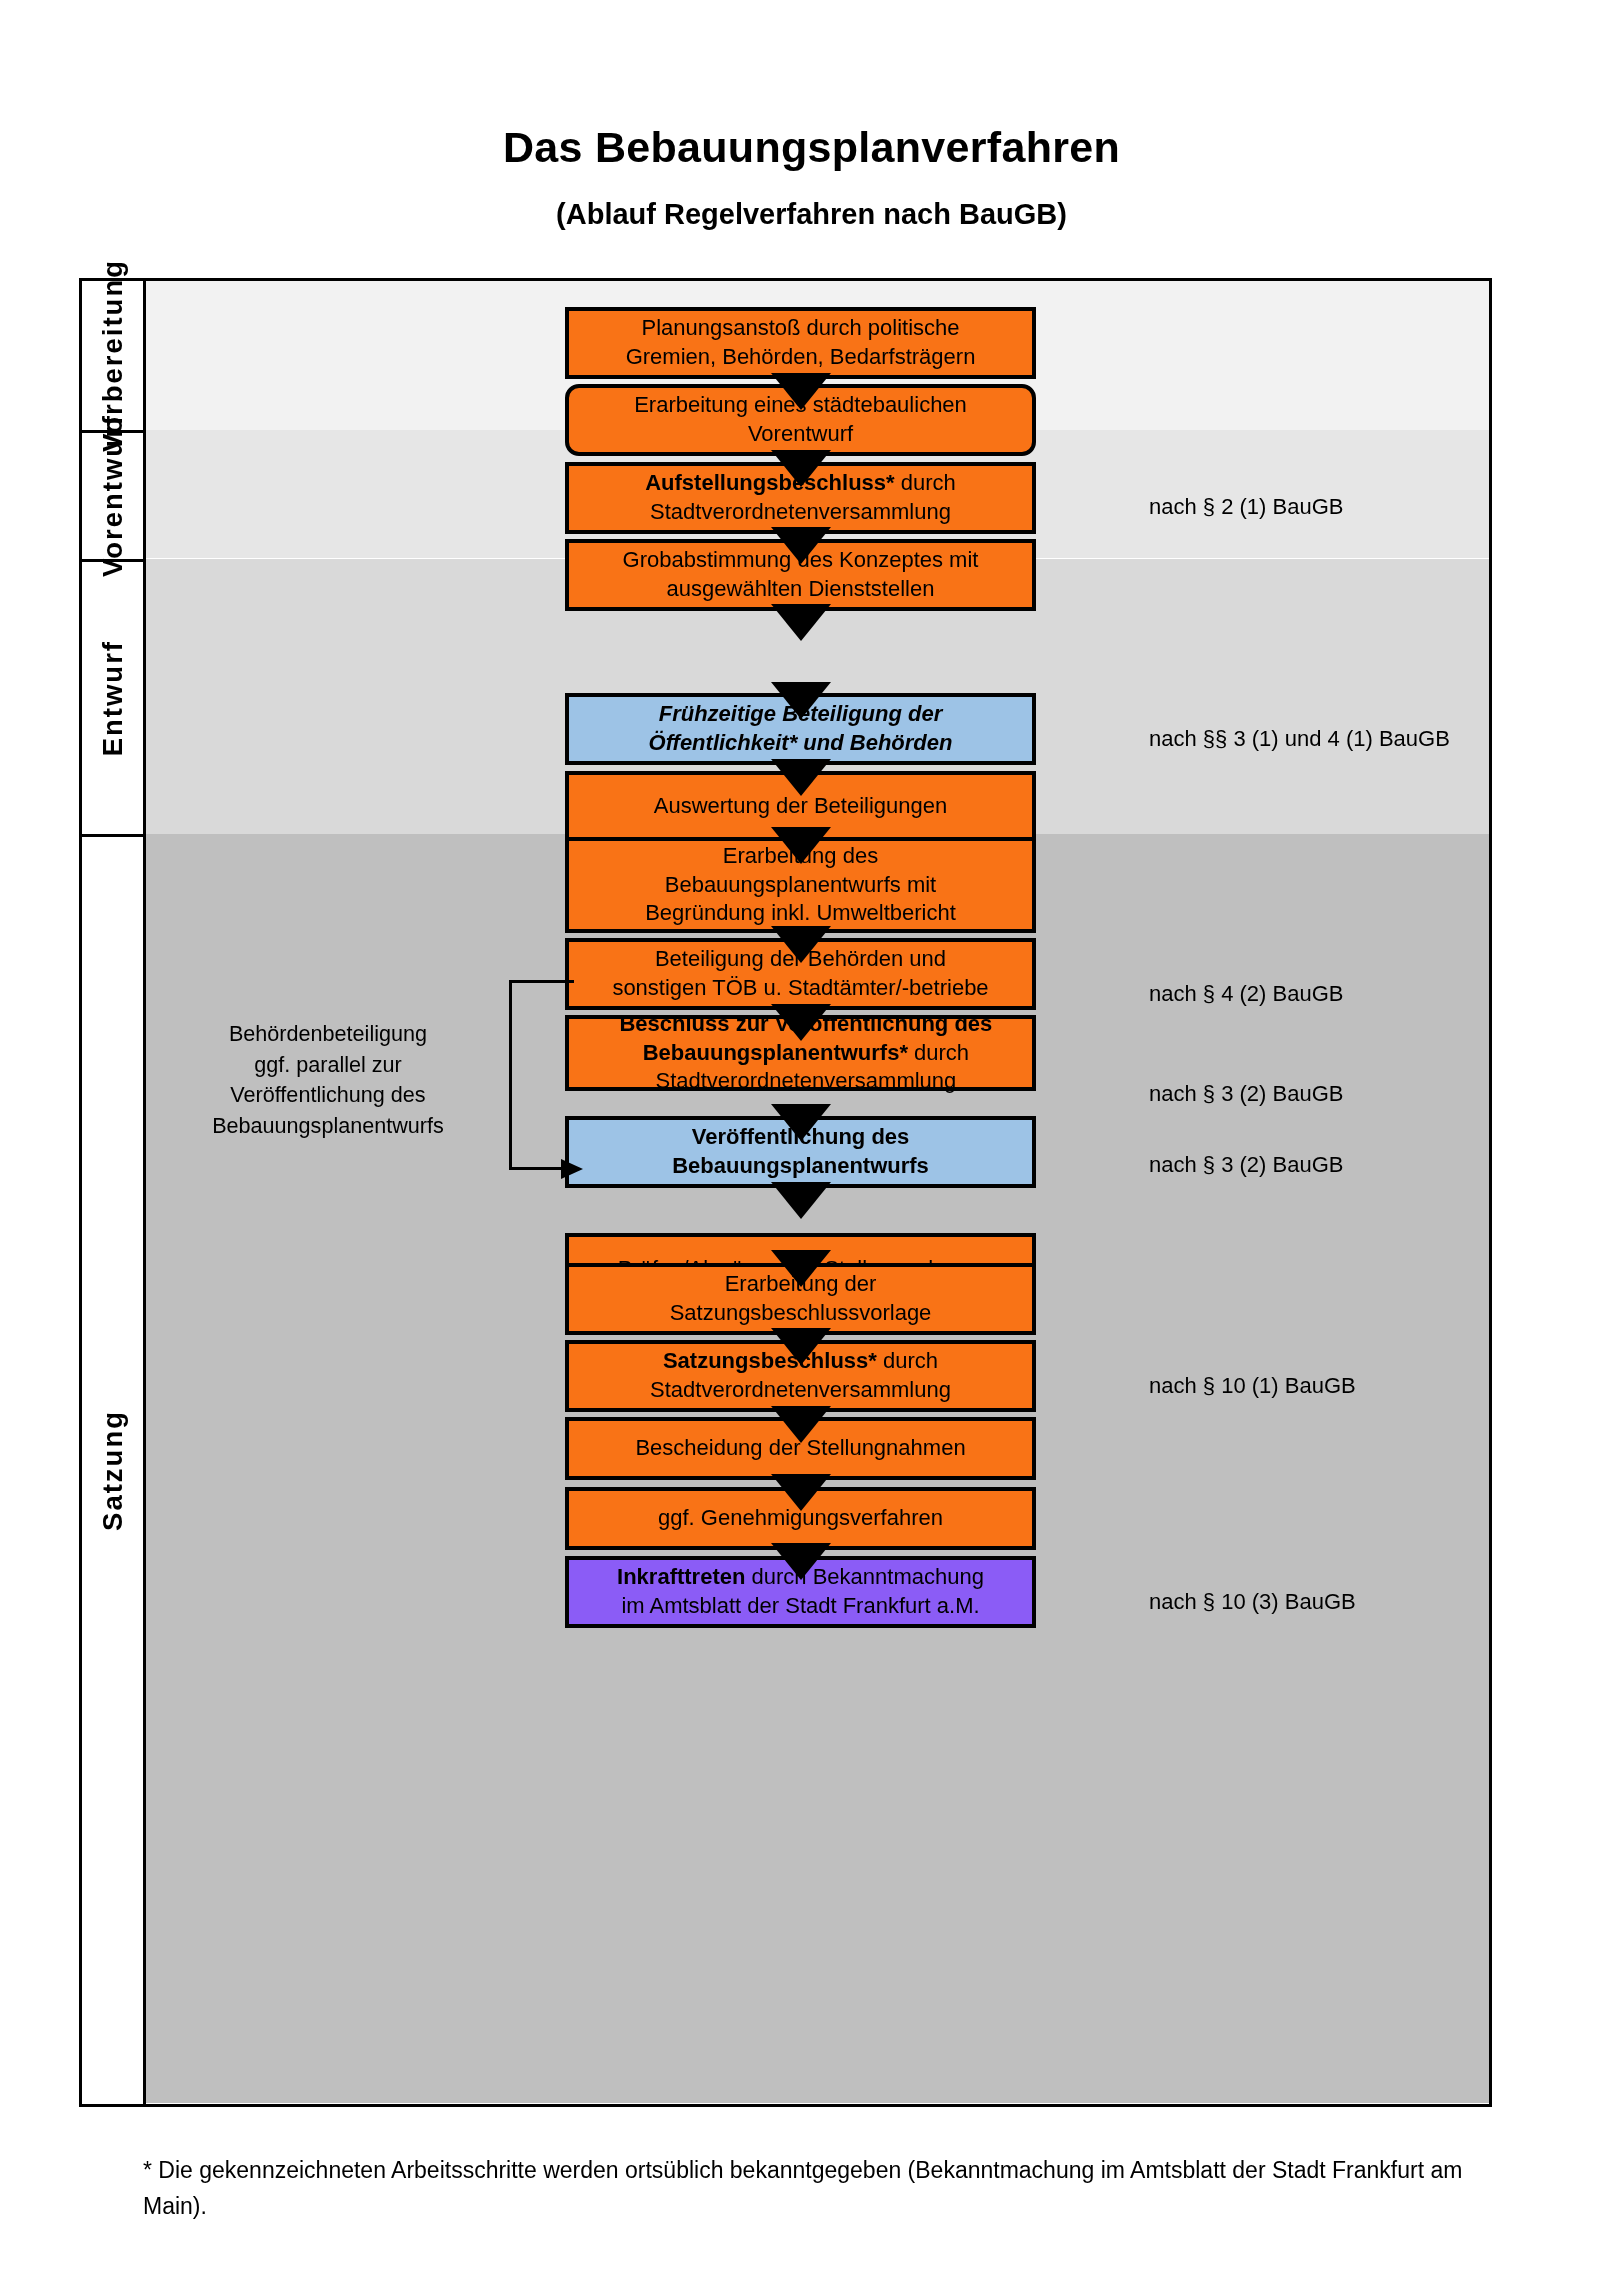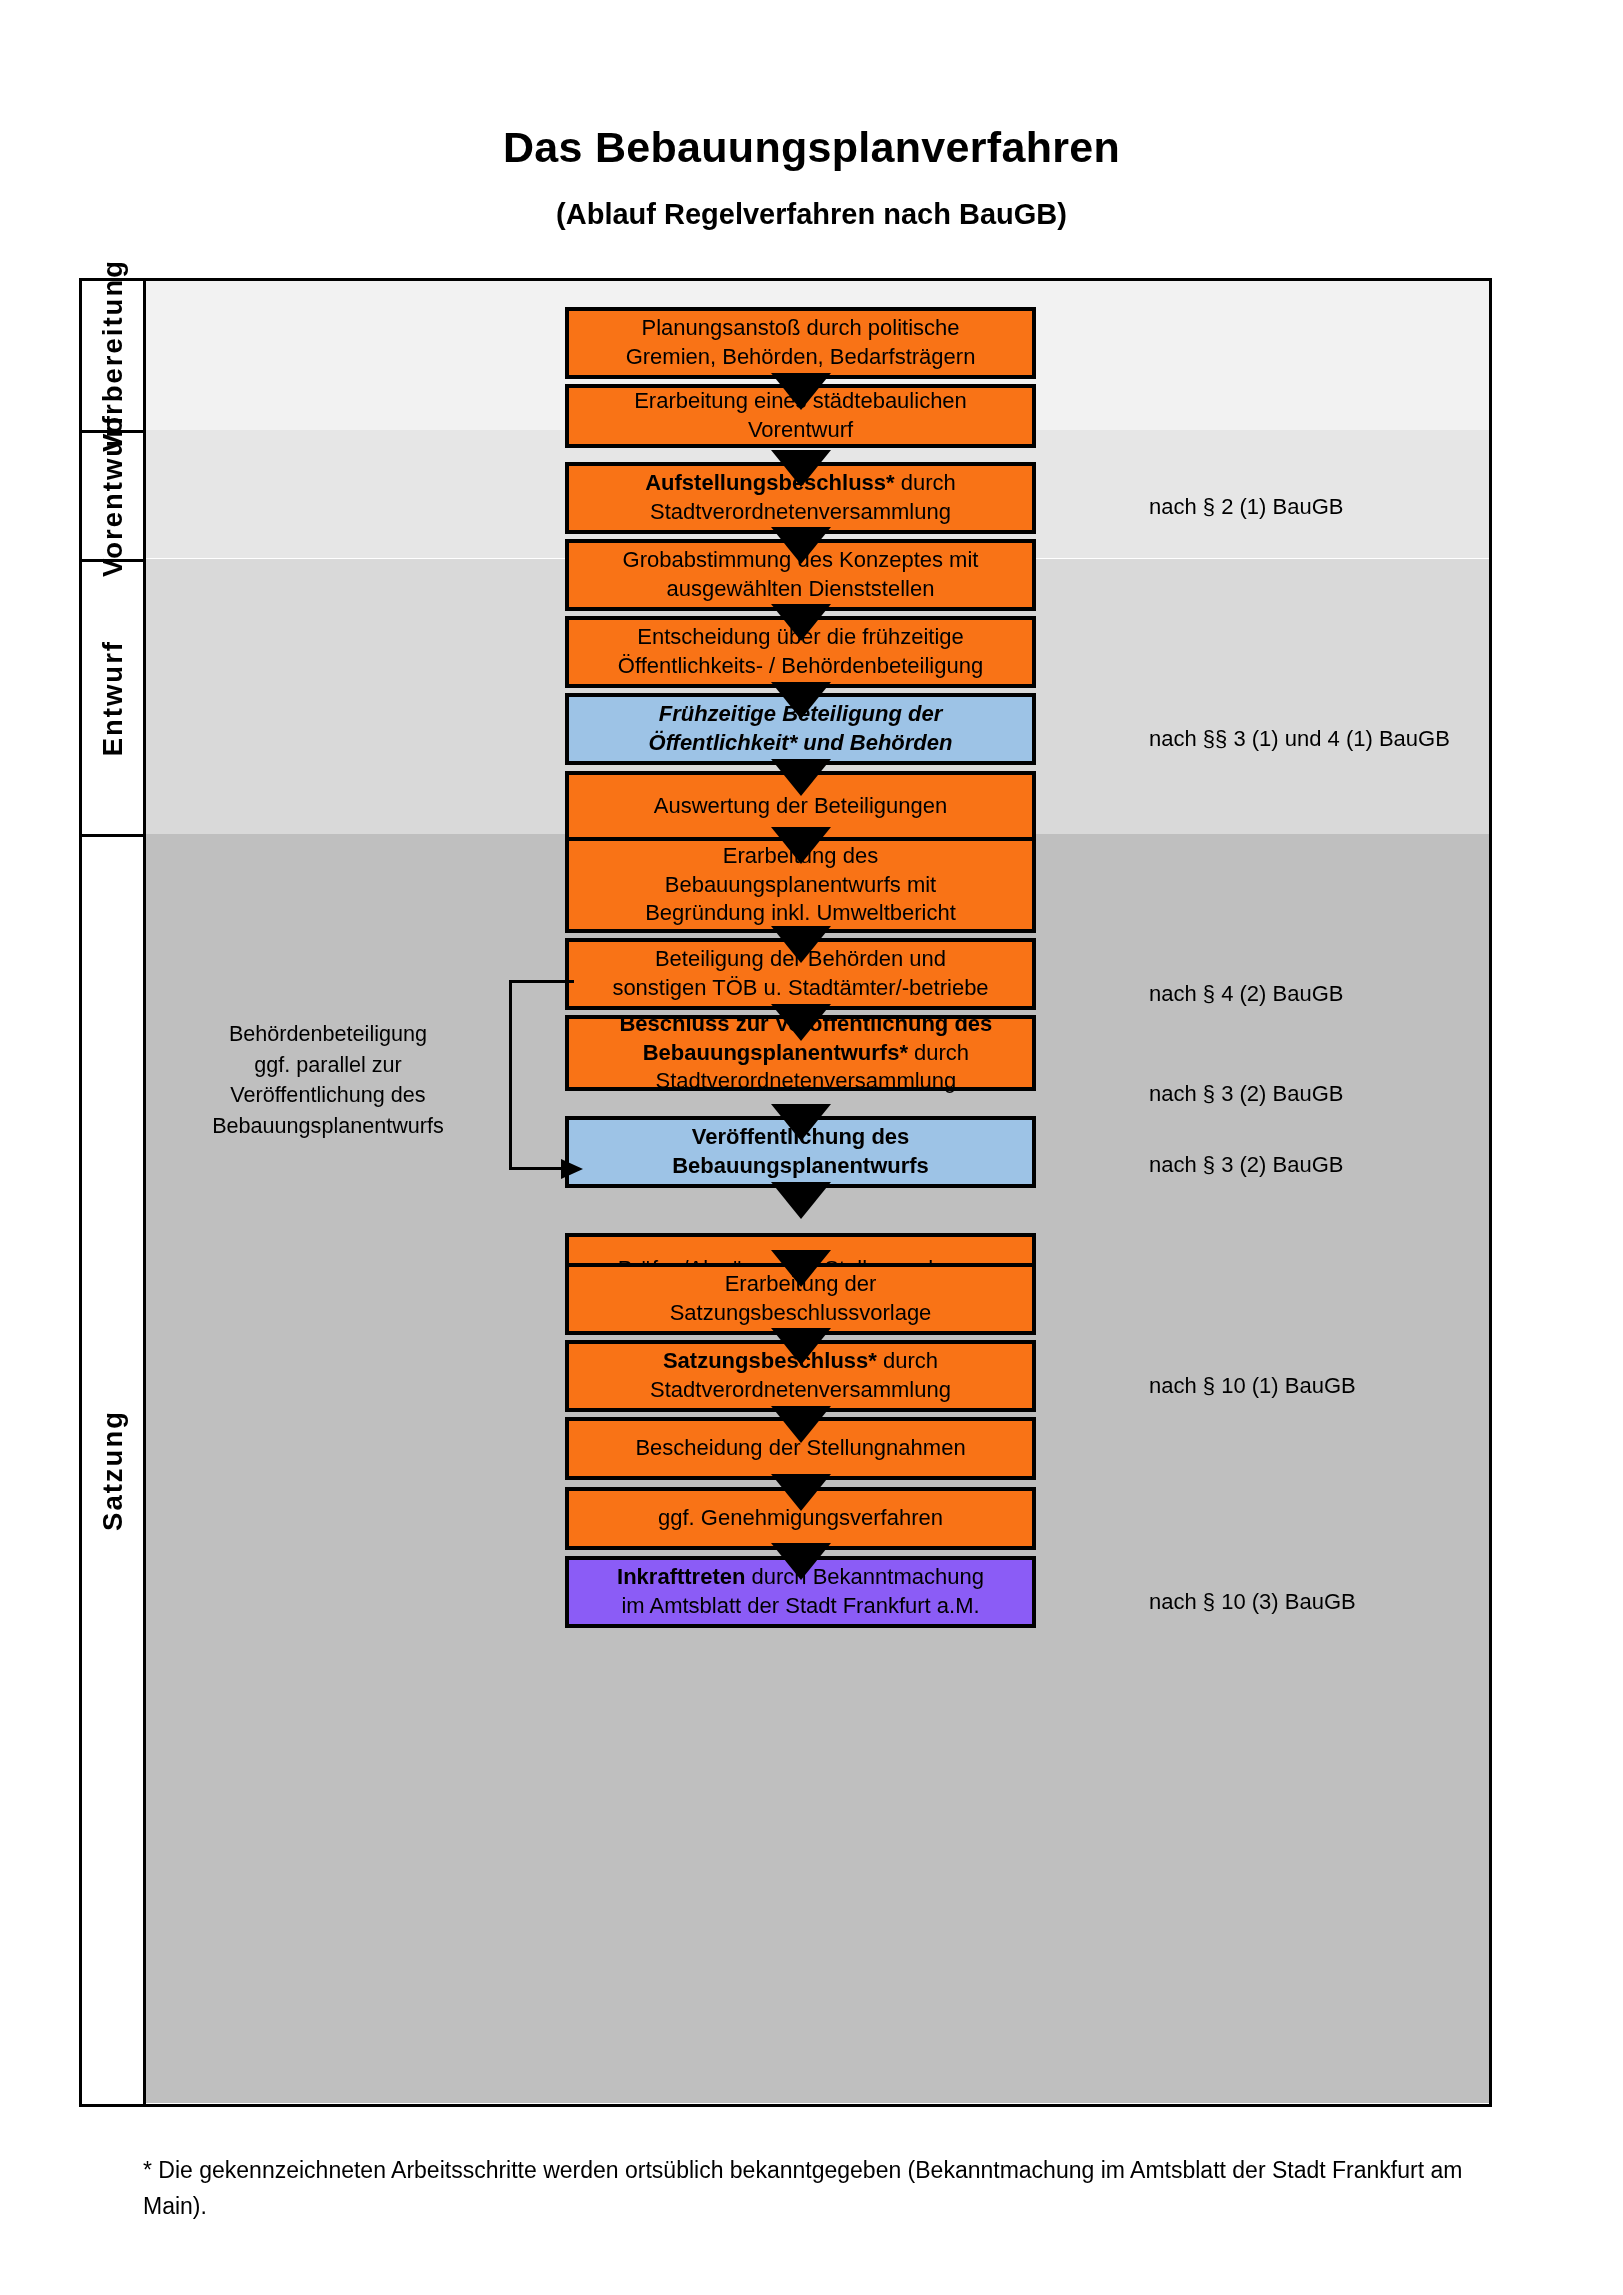--- a/index.html
+++ b/index.html
@@ -219,21 +219,21 @@
 
   <div class="flow-layer">
 
     <div class="node" style="top:26px; height:72px;">
       <span>
         <span>Planungsanstoß durch politische</span><br><span>Gremien, Behörden, Bedarfsträgern</span>
       </span>
     </div>
     <div class="arrow-down" style="left:689px; top:92px;"></div>
 
-    <div class="node" style="top:103px; height:64px;">
+    <div class="node" style="top:103px; height:72px;border-radius:14px;">
       <span>
         <span>Erarbeitung eines städtebaulichen</span><br><span>Vorentwurf</span>
       </span>
     </div>
     <div class="arrow-down" style="left:689px; top:169px;"></div>
 
     <div class="node" style="top:181px; height:72px;">
       <span>
         <b>Aufstellungsbeschluss*</b> durch<br><span>Stadtverordnetenversammlung</span>
       </span>
@@ -241,25 +241,20 @@
     <div class="arrow-down" style="left:689px; top:246px;"></div>
     <div class="ref" style="top:213px;">nach § 2 (1) BauGB</div>
 
     <div class="node" style="top:258px; height:72px;">
       <span>
         <span>Grobabstimmung des Konzeptes mit</span><br><span>ausgewählten Dienststellen</span>
       </span>
     </div>
     <div class="arrow-down" style="left:689px; top:323px;"></div>
 
-    <div class="node" style="top:335px; height:72px;">
-      <span>
-        <span>Entscheidung über die frühzeitige</span><br><span>Öffentlichkeits- / Behördenbeteiligung</span>
-      </span>
-    </div>
     <div class="arrow-down" style="left:689px; top:401px;"></div>
 
     <div class="node blue" style="top: 412px; height: 72px; background: rgb(157, 195, 230); font-style: italic;">
       <span style="font-weight:bold;">
         <span>Frühzeitige Beteiligung der</span><br><span>Öffentlichkeit* und Behörden</span>
       </span>
     </div>
     <div class="arrow-down" style="left:689px; top:478px;"></div>
     <div class="ref" style="top:445px;">nach §§ 3 (1) und 4 (1) BauGB</div>
 

